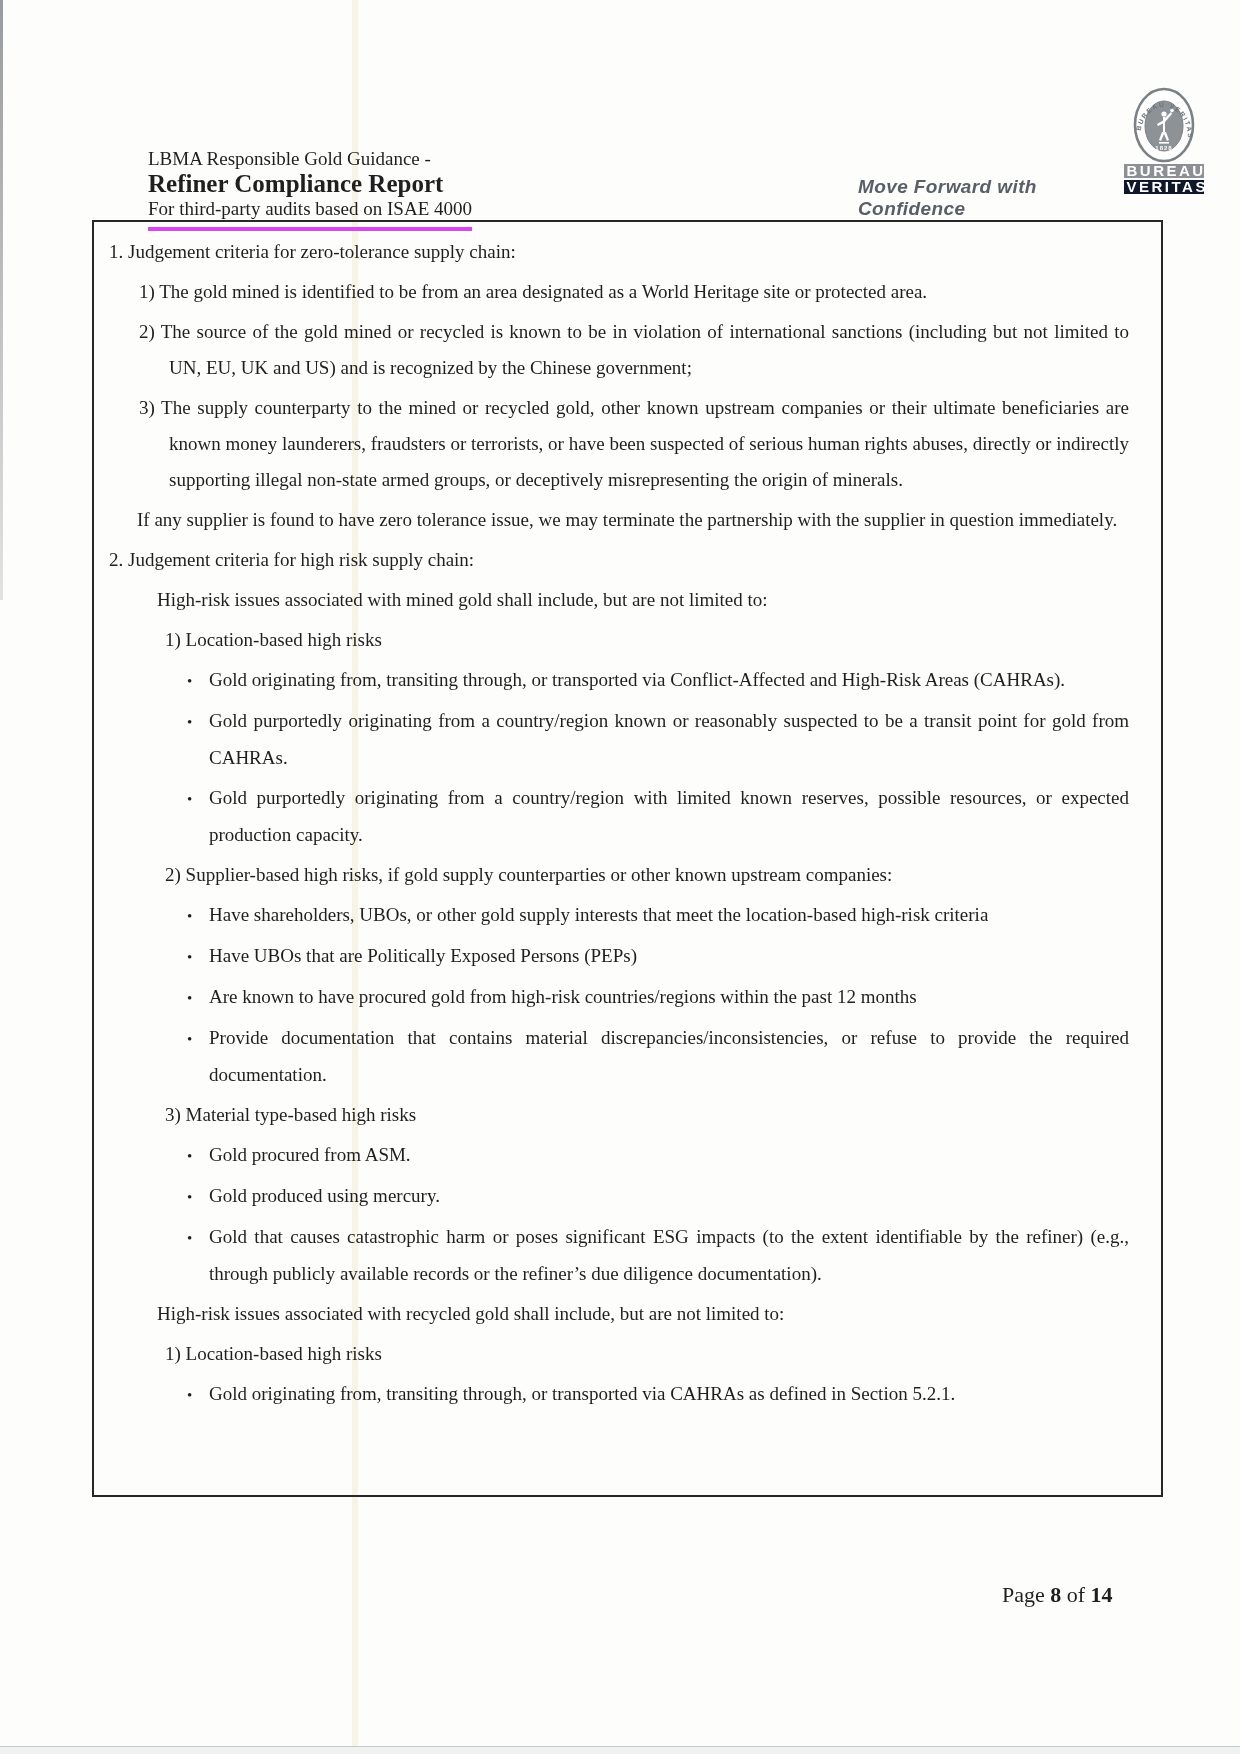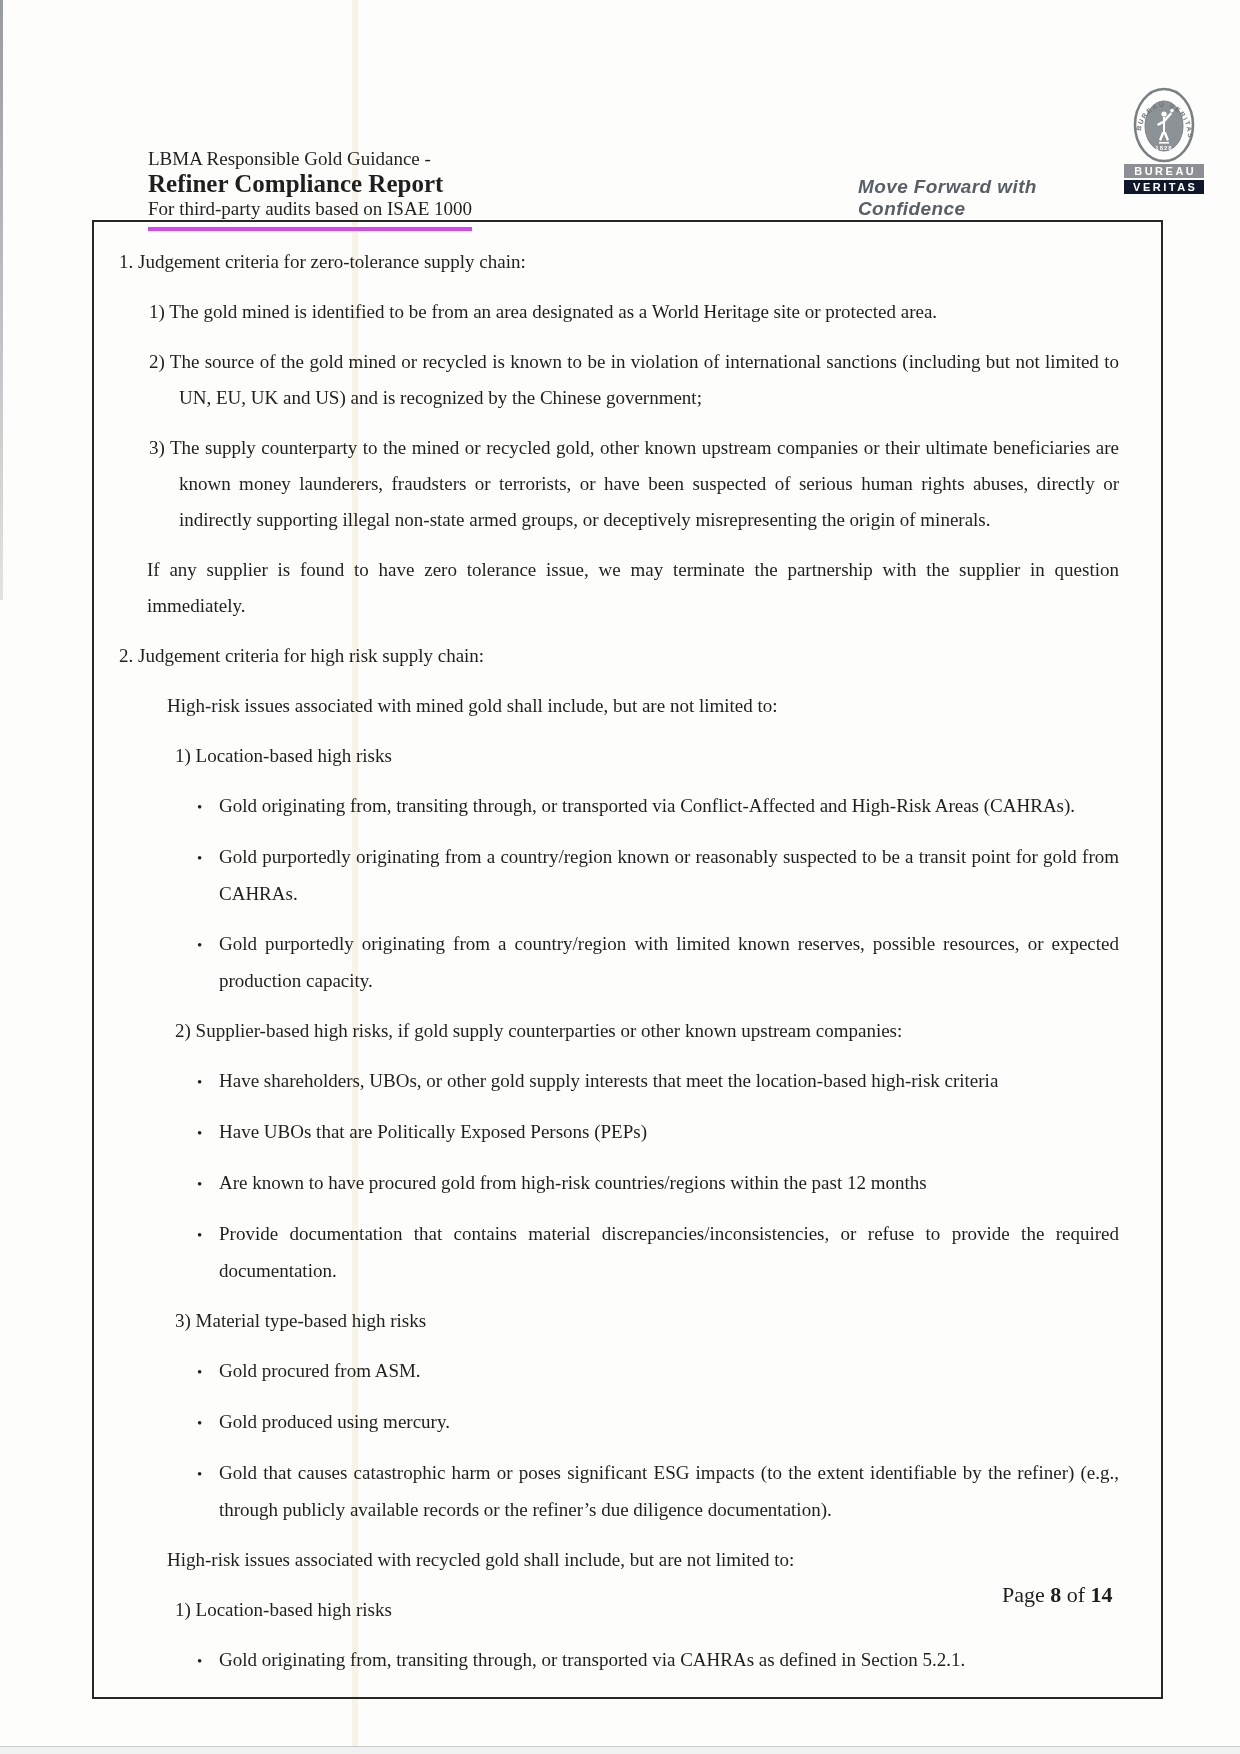--- a/index.html
+++ b/index.html
@@ -19,26 +19,26 @@
   .title-block{position:absolute;left:148px;top:146px;width:auto;
     font-size:19px;line-height:25px;border-bottom:4px solid #d946ef;padding-bottom:6px;}
   .title-line2{font-weight:bold;font-size:25px;}
   .tagline{position:absolute;left:858px;top:176px;width:250px;
     font-family:"Liberation Sans","DejaVu Sans",sans-serif;
     font-style:italic;font-weight:bold;font-size:19px;letter-spacing:.4px;color:#585f66;}
   .logo{position:absolute;left:1124px;top:86px;width:80px;}
   .logo svg{display:block;margin:0 auto;}
   .logo-box{height:14px;line-height:14px;text-align:center;color:#fff;
     font-family:"Liberation Sans","DejaVu Sans",sans-serif;font-weight:bold;
-    font-size:11px;letter-spacing:2.5px;text-indent:2.5px;}
+    font-size:15px;letter-spacing:2.5px;text-indent:2.5px;}
   .logo-box + .logo-box{margin-top:2px;}
   
   .doc-box{position:absolute;left:92px;top:220px;width:1028px;min-height:1261px;
     border:2px solid #272727;padding:8px 28px 4px 11px;}
-  .para{margin:14px;line-height:36px;font-size:19px;text-align:justify;}
+  .para{margin:4px;line-height:36px;font-size:19px;text-align:justify;}
   .lvl1{padding-left:0;}
   .lvl2{padding-left:60px;text-indent:-30px;}
   .plain2{padding-left:28px;}
   .lvl3{padding-left:48px;}
   .lvl4{padding-left:56px;}
   .bullet{padding-left:100px;text-indent:-22px;}
   .marker{display:inline-block;width:22px;text-indent:0;font-size:15px;}
   
   .footer{position:absolute;left:1002px;top:1582px;font-size:22px;}
   .footer b{font-weight:bold;}
@@ -46,21 +46,21 @@
 </head>
 <body>
 
 <div class="edge-left"></div>
 <div class="fold-line"></div>
 <div class="edge-bottom"></div>
 
 <div class="title-block">
   <div class="title-line1">LBMA Responsible Gold Guidance -</div>
   <div class="title-line2">Refiner Compliance Report</div>
-  <div class="title-line3">For third-party audits based on ISAE 1000</div>
+  <div class="title-line3">For third-party audits based on ISAE 4000</div>
 </div>
 
 <div class="tagline">Move Forward with Confidence</div>
 
 <div class="logo">
   <svg width="64" height="78" viewBox="0 0 64 78">
     <ellipse cx="32" cy="39" rx="29" ry="36" fill="#ffffff" stroke="#7a8084" stroke-width="2.6"></ellipse>
     <ellipse cx="32" cy="40" rx="19" ry="25" fill="#8d9296" stroke="#7a8084" stroke-width="1"></ellipse>
     <defs>
       <path id="arcTop" d="M 8 52 A 24 31 0 1 1 56 52" fill="none"></path>

